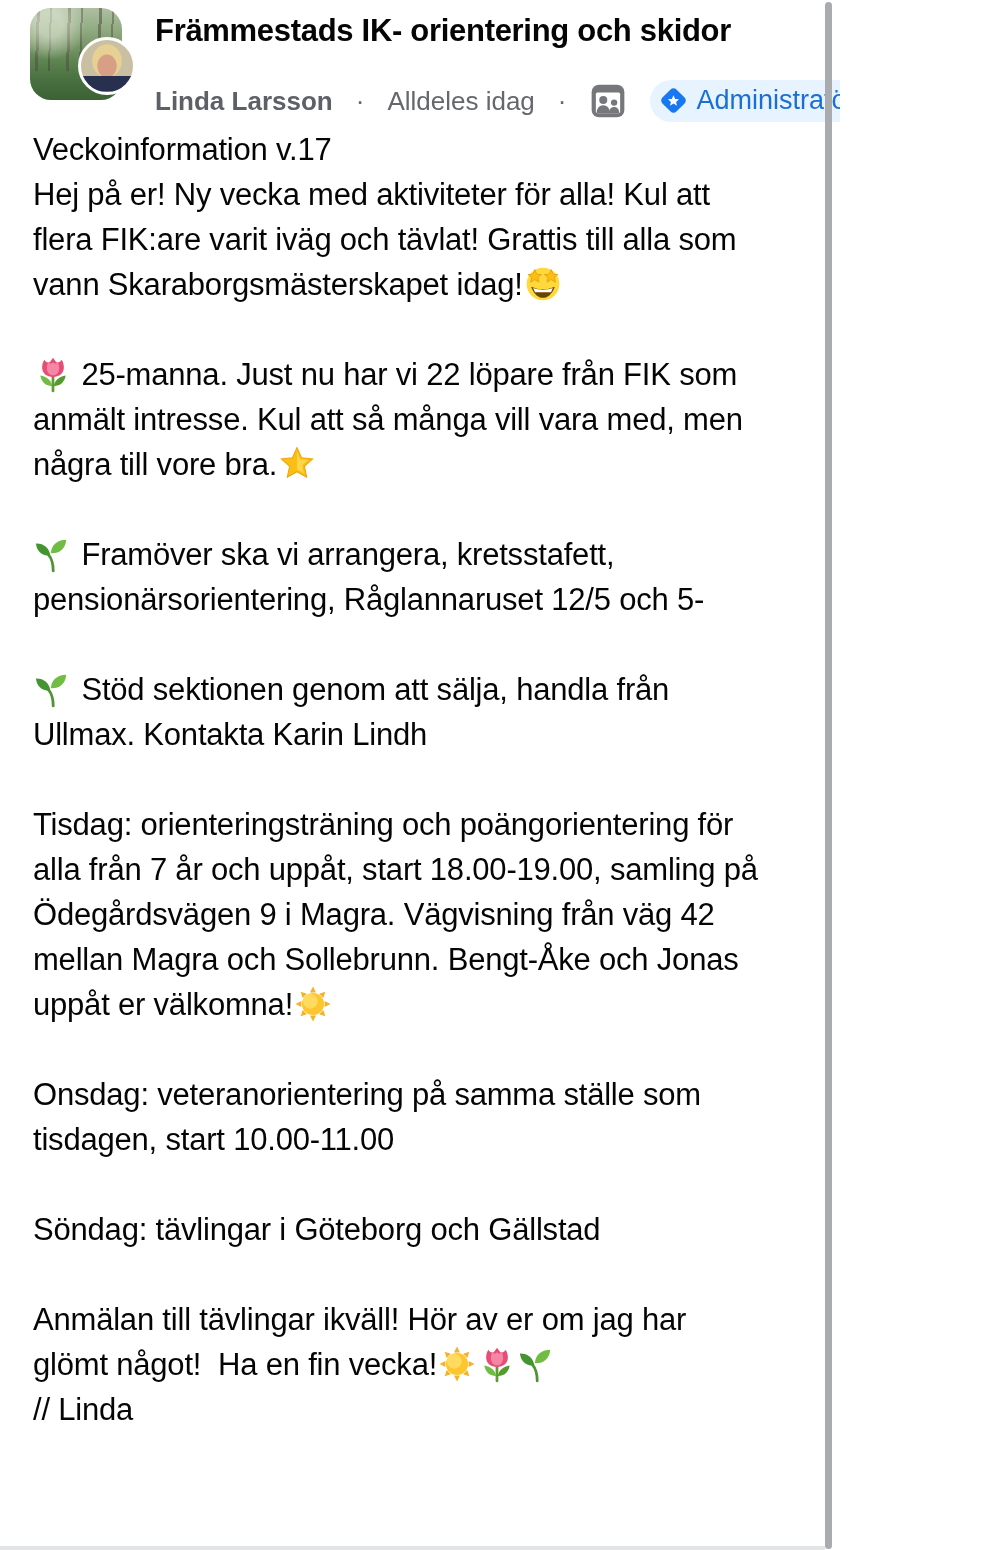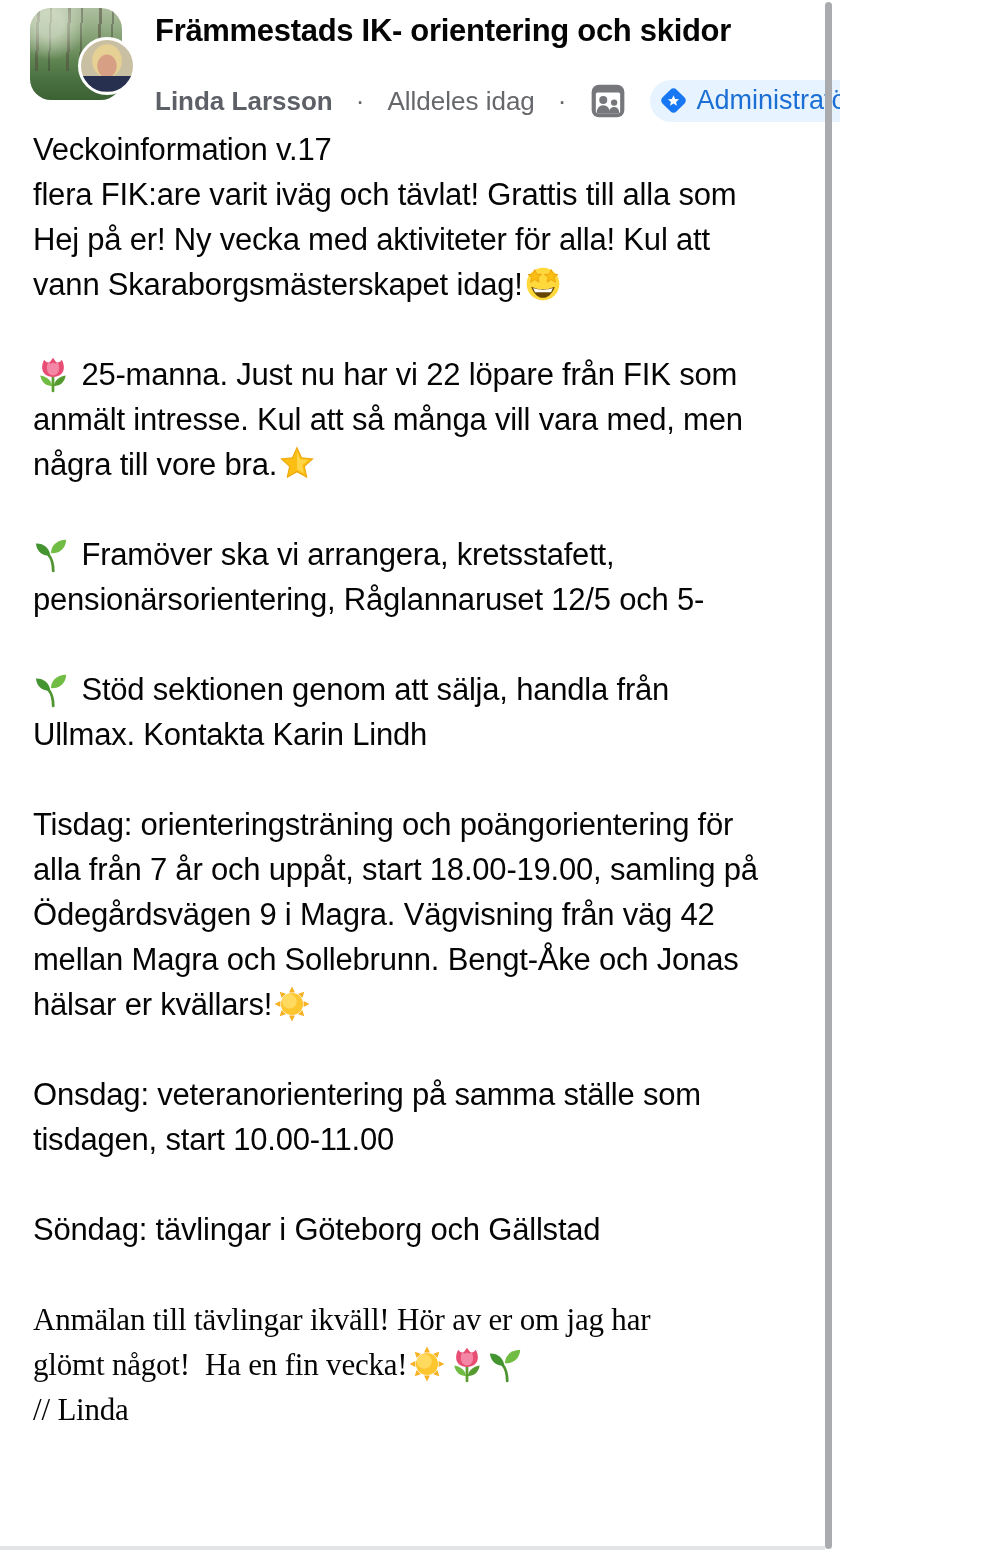--- a/index.html
+++ b/index.html
@@ -59,21 +59,21 @@
     width:46px; height:46px; border-radius:50%; background:#e4e6eb;
     display:flex; align-items:center; justify-content:center;
   }
   .trophy-icon { width:29px; height:29px; display:block; }
   
   .post-body {
     position:absolute; left:33px; top:127px; right:2px;
     font-size:31px; line-height:45px; color:#050505; letter-spacing:-.2px;
   }
   .para { margin-bottom:45px; }
-  .para:last-child { margin-bottom:0;font-family:Liberation Serif, serif; }
+  .para:last-child { margin-bottom:0; }
   .line { height:45px; white-space:pre; }
   .emoji { display:inline-block; line-height:0; vertical-align:-8px; margin:0 1px; }
   .emoji svg { width:38px; height:38px; display:inline-block; }
   
   .scrollbar-thumb {
     position:absolute; right:8px; top:2px; bottom:1px; width:7px;
     border-radius:4px; background:#a9abae;
   }
   .bottom-divider {
     position:absolute; left:0; right:15px; bottom:0; height:4px; background:#e3e4e6;
@@ -126,22 +126,22 @@
           <rect x="11.6" y="17.4" width="2.8" height="3.8" fill="#1c1e21"></rect>
           <rect x="7.6" y="21" width="10.8" height="2.7" rx="1.2" fill="#1c1e21"></rect>
         </svg>
       </span>
     </span>
   </div>
 
   <div class="post-body">
       <div class="para">
         <div class="line"><span>Veckoinformation v.17</span></div>
+        <div class="line"><span>Hej på er! Ny vecka med aktiviteter för alla! Kul att</span></div>
         <div class="line"><span>flera FIK:are varit iväg och tävlat! Grattis till alla som</span></div>
-        <div class="line"><span>Hej på er! Ny vecka med aktiviteter för alla! Kul att</span></div>
         <div class="line"><span>vann Skaraborgsmästerskapet idag!</span><span class="emoji"><svg viewBox="0 0 36 36">
               <circle cx="18" cy="18" r="15.5" fill="#ffd93b"></circle>
               <path d="M6.8 20.5 C9.5 27.6 13.4 31.1 18 31.1 C22.6 31.1 26.5 27.6 29.2 20.5 C25.5 22.1 21.8 22.9 18 22.9 C14.2 22.9 10.5 22.1 6.8 20.5 Z" fill="#664500"></path>
               <path d="M8.7 21.9 C11.7 23 14.8 23.5 18 23.5 C21.2 23.5 24.3 23 27.3 21.9 C26.8 23.3 26.2 24.6 25.5 25.7 L10.5 25.7 C9.8 24.6 9.2 23.3 8.7 21.9 Z" fill="#ffffff"></path>
               <path transform="translate(10.2,10.6)" d="M0 -6.3 L1.8 -1.9 L6.4 -1.6 L2.9 1.3 L4 5.7 L0 3.2 L-4 5.7 L-2.9 1.3 L-6.4 -1.6 L-1.8 -1.9 Z" fill="#fbbf14" stroke="#e89e0c" stroke-width="0.8"></path>
               <path transform="translate(25.8,10.6)" d="M0 -6.3 L1.8 -1.9 L6.4 -1.6 L2.9 1.3 L4 5.7 L0 3.2 L-4 5.7 L-2.9 1.3 L-6.4 -1.6 L-1.8 -1.9 Z" fill="#fbbf14" stroke="#e89e0c" stroke-width="0.8"></path>
             </svg></span></div>
       </div>
       <div class="para">
         <div class="line"><span class="emoji"><svg viewBox="0 0 36 36">
@@ -171,21 +171,21 @@
               <path d="M14.8 19.6 C7 19.8 2.6 14.8 1.8 8 C9.6 7.8 14.4 12.4 15.4 19 Z" fill="#459432"></path>
               <path d="M16 16.8 C16.6 9.5 21.8 4.8 30.5 4.5 C30 12.5 24.6 17.4 16.8 17.4 Z" fill="#71bc43"></path>
             </svg></span><span> Stöd sektionen genom att sälja, handla från</span></div>
         <div class="line"><span>Ullmax. Kontakta Karin Lindh</span></div>
       </div>
       <div class="para">
         <div class="line"><span>Tisdag: orienteringsträning och poängorientering för</span></div>
         <div class="line"><span>alla från 7 år och uppåt, start 18.00-19.00, samling på</span></div>
         <div class="line"><span>Ödegårdsvägen 9 i Magra. Vägvisning från väg 42</span></div>
         <div class="line"><span>mellan Magra och Sollebrunn. Bengt-Åke och Jonas</span></div>
-        <div class="line"><span>hälsar er kvällars!</span><span class="emoji"><svg viewBox="0 0 36 36">
+        <div class="line"><span>uppåt er välkomna!</span><span class="emoji"><svg viewBox="0 0 36 36">
               <g fill="#f7b125">
                 <path d="M18 1.5 L20.8 7 L15.2 7 Z"></path>
                 <path d="M18 34.5 L20.8 29 L15.2 29 Z"></path>
                 <path d="M1.5 18 L7 15.2 L7 20.8 Z"></path>
                 <path d="M34.5 18 L29 15.2 L29 20.8 Z"></path>
                 <path d="M6.3 6.3 L12.2 8.2 L8.2 12.2 Z"></path>
                 <path d="M29.7 6.3 L27.8 12.2 L23.8 8.2 Z"></path>
                 <path d="M6.3 29.7 L8.2 23.8 L12.2 27.8 Z"></path>
                 <path d="M29.7 29.7 L23.8 27.8 L27.8 23.8 Z"></path>
               </g>

